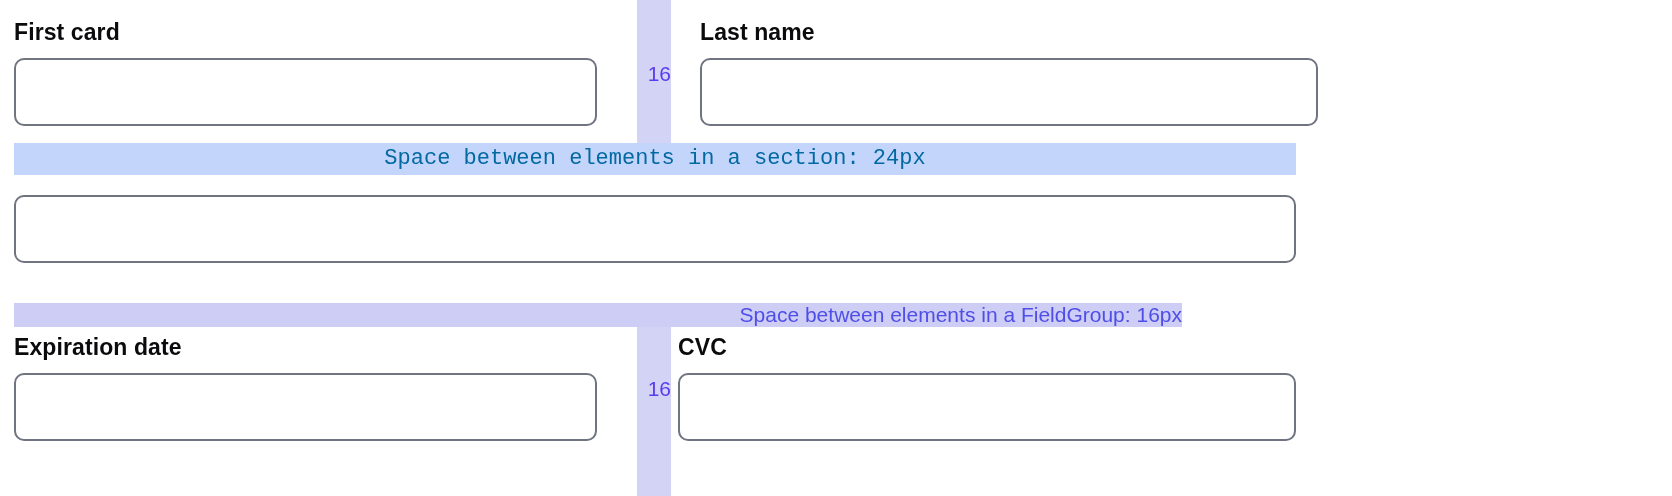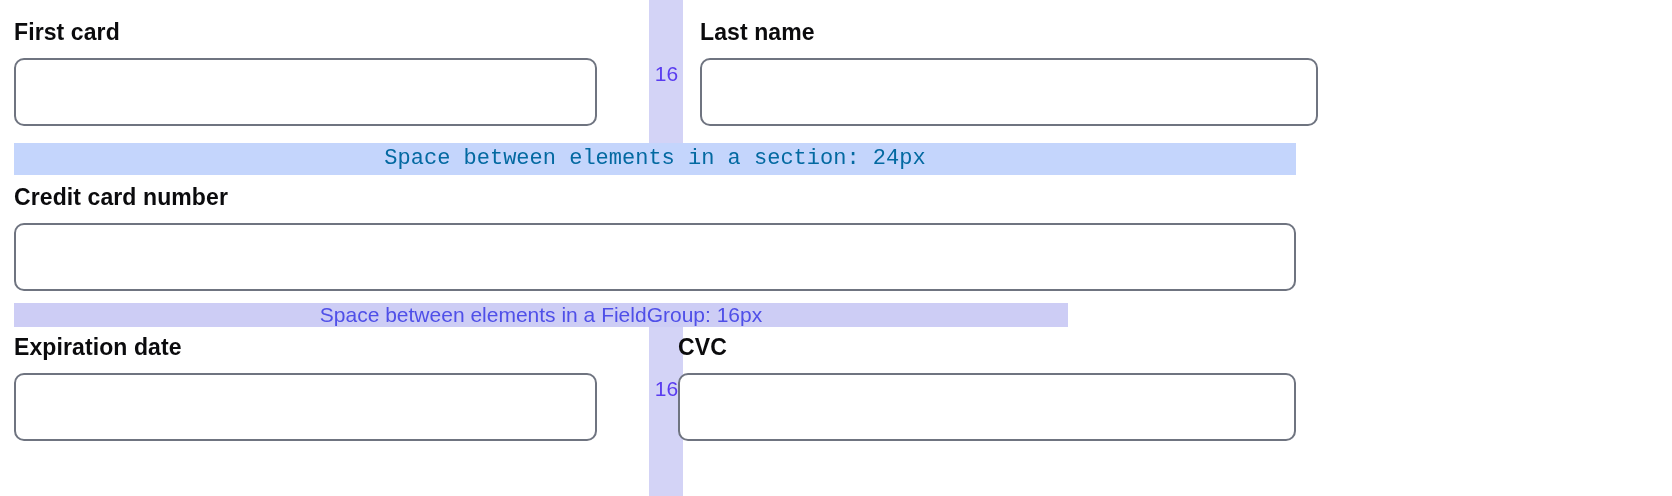--- a/index.html
+++ b/index.html
@@ -83,39 +83,39 @@
   #section-gap-band .gap-band-text {
     font-family: "Liberation Mono", monospace;
     font-size: 22px;
     color: #0369a1;
     line-height: 32px;
     white-space: nowrap;
   }
   #fieldgroup-gap-band {
     left: 14px;
     top: 303px;
-    width: 1054px;
+    width: 1168px;
     height: 24px;
     background: #cdcdf5;
+    justify-content: flex-end;
   }
   #fieldgroup-gap-band .gap-band-text {
     font-family: "Liberation Sans", sans-serif;
     font-size: 21px;
     color: #4f4fe8;
     line-height: 24px;
     white-space: nowrap;
   }
 
   
   .gap-column {
     background: #d3d3f6;
     display: flex;
     align-items: flex-start;
-    justify-content: center;
-    margin-left: 12px;
+    justify-content: flex-end;
   }
   .gap-column-text {
     font-family: "Liberation Sans", sans-serif;
     font-size: 21px;
     color: #5a3cf0;
     line-height: 21px;
     white-space: nowrap;
     padding-left: 1px;
   }
   #row1-gap-column {
@@ -153,21 +153,20 @@
     <div class="field-label">Last name</div>
     <div class="field-label-spacer"></div>
     <input class="field-input" type="text" placeholder="" style="">
   </div>
 
   <div class="abs gap-band" id="section-gap-band">
     <span class="gap-band-text">Space between elements in a section: 24px</span>
   </div>
 
   <div class="abs" id="row2">
-    <div class="field-label">Credit card number</div>
     <div class="field-label-spacer"></div>
     <input class="field-input" type="text" placeholder="" style="">
   </div>
 
   <div class="abs gap-band" id="fieldgroup-gap-band">
     <span class="gap-band-text">Space between elements in a FieldGroup: 16px</span>
   </div>
 
   <div class="abs gap-column" id="row3-gap-column">
     <span class="gap-column-text">16</span>

